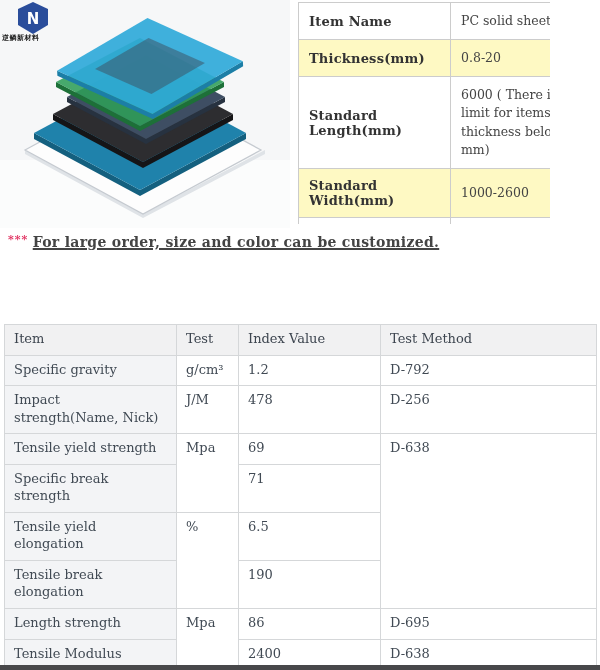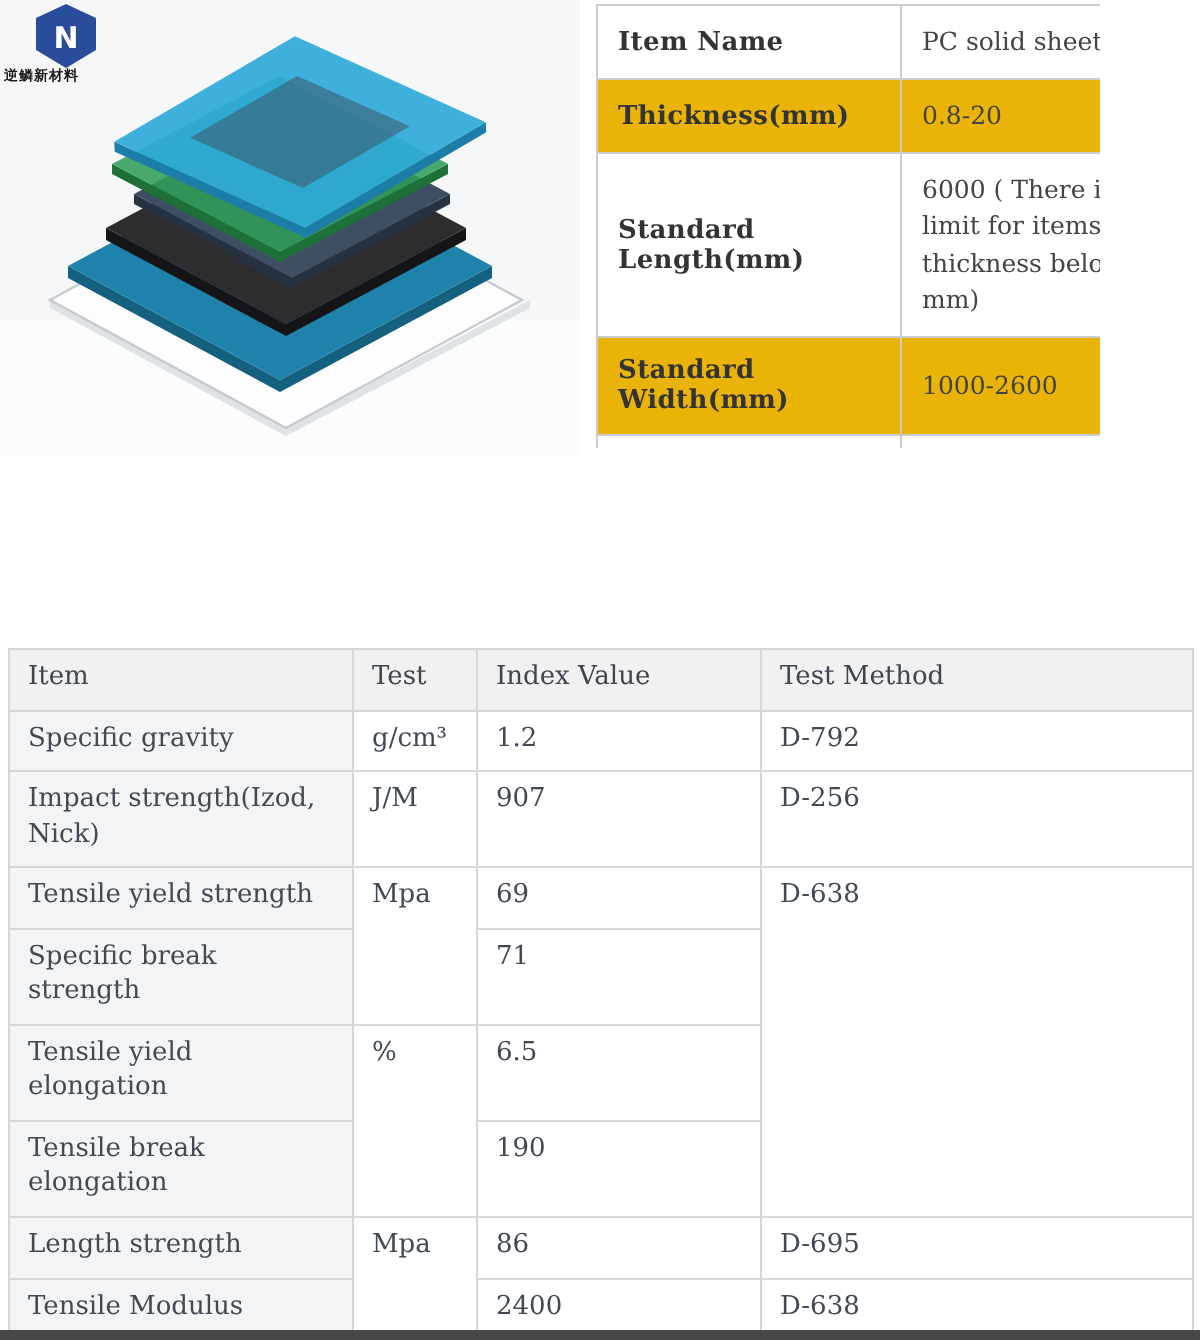--- a/index.html
+++ b/index.html
@@ -14,21 +14,21 @@
   .logo { position: absolute; left: 18px; top: 2px; width: 30px; height: 32px; }
   .brand { position: absolute; left: 2px; top: 33px; width: 64px; text-align: left;
            font-family: "DejaVu Sans", sans-serif; font-size: 7px; font-weight: bold; color: #1b1b1b; letter-spacing: .5px; }
 
   
   .spec-wrap { position: absolute; left: 298px; top: 2px; width: 252px; height: 222px; overflow: hidden; }
   table.spec { border-collapse: collapse; width: 306px; table-layout: fixed; }
   table.spec td { border: 1px solid #cccccc; vertical-align: middle; }
   table.spec td.lbl { width: 152px; font-weight: bold; color: #333; font-size: 13px; padding: 9px 10px; letter-spacing: .2px; }
   table.spec td.val { font-size: 12.5px; color: #444; padding: 9px 10px; line-height: 1.45; }
-  table.spec tr.tint td { background: #eab308; }
+  table.spec tr.tint td { background: #fef9c3; }
 
   
   .note { position: absolute; left: 8px; top: 233px; font-size: 14px; }
   .note .stars { color: #e02c5c; font-weight: bold; font-size: 11px; vertical-align: 4px; letter-spacing: 1px; }
   .note .txt { color: #444; font-weight: bold; text-decoration: underline; text-decoration-thickness: 2px; letter-spacing: .3px; }
 
   
   .heading { position: absolute; left: 5px; top: 289px; font-size: 15px; font-weight: bold; font-style: italic; color: #333; letter-spacing: .2px; }
 
   
@@ -103,20 +103,24 @@
         </tr>
         <tr>
           <td class="lbl">Specific Gravity</td>
           <td class="val">1.2</td>
         </tr>
 
       </tbody>
     </table>
   </div>
 
+  <div class="note">
+    <span class="stars">***</span>
+    <span class="txt">For large order, size and color can be customized.</span>
+  </div>
 
 
   <div class="tech-wrap">
     <table class="tech">
       <colgroup>
           <col style="width:172px">
           <col style="width:62px">
           <col style="width:142px">
           <col>
         </colgroup>
@@ -129,23 +133,23 @@
         </tr>
       </thead>
       <tbody>
         <tr>
           <td class="c-item">Specific gravity</td>
           <td class="c-unit">g/cm³</td>
           <td class="c-val">1.2</td>
           <td class="c-method">D-792</td>
         </tr>
         <tr>
-          <td class="c-item">Impact strength(Izod, Nick)</td>
+          <td class="c-item">Impact strength(Name, Nick)</td>
           <td class="c-unit">J/M</td>
-          <td class="c-val">907</td>
+          <td class="c-val">478</td>
           <td class="c-method">D-256</td>
         </tr>
         <tr>
           <td class="c-item">Tensile yield strength</td>
           <td class="c-unit" rowspan="2">Mpa</td>
           <td class="c-val">69</td>
           <td class="c-method" rowspan="4">D-638</td>
         </tr>
         <tr>
           <td class="c-item">Specific break strength</td>

